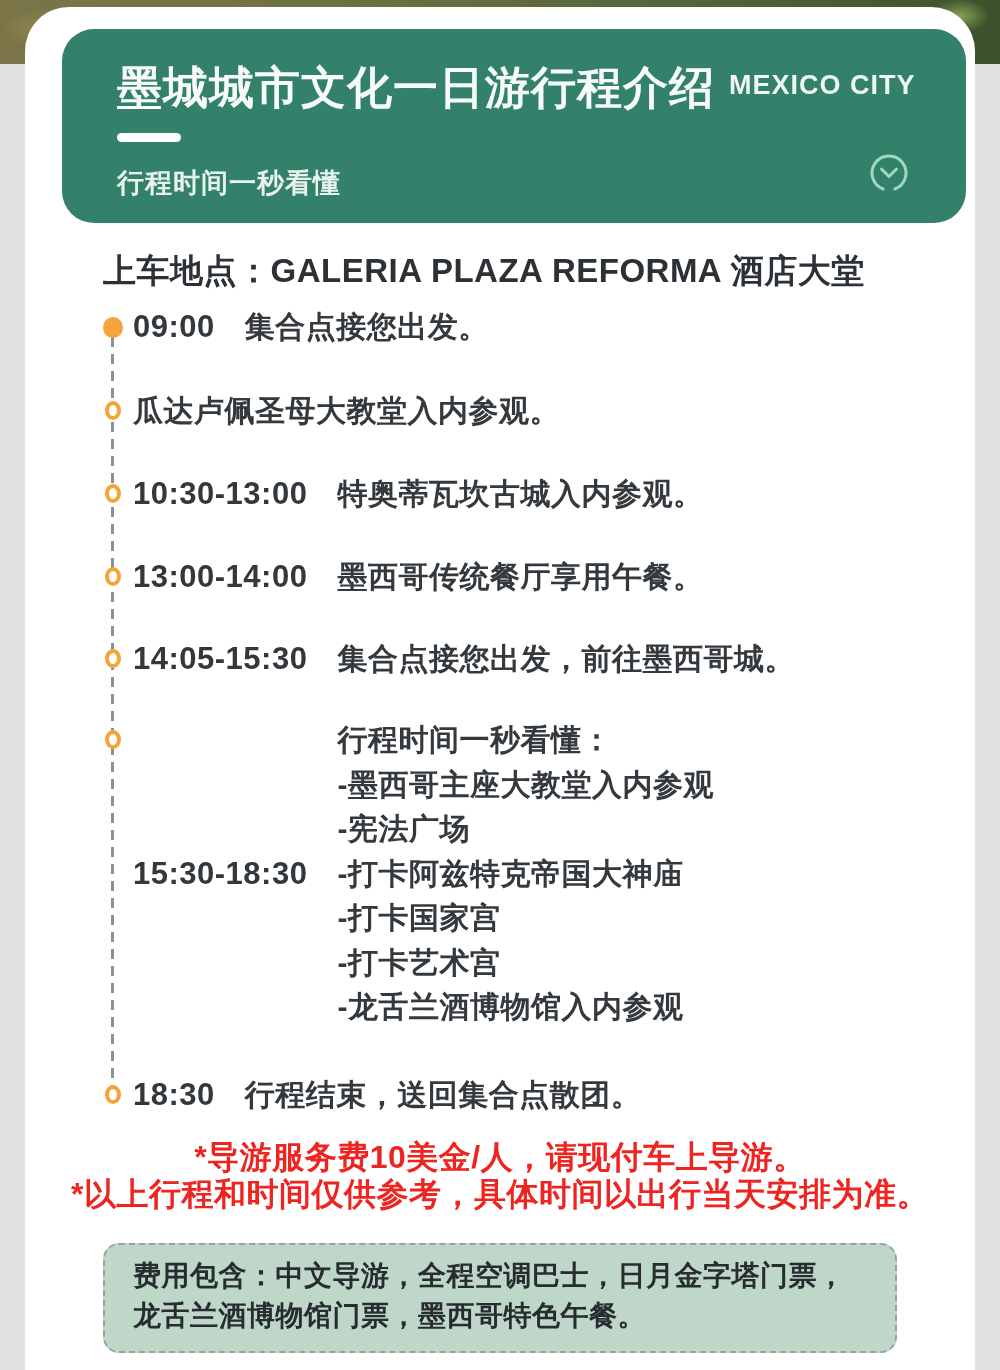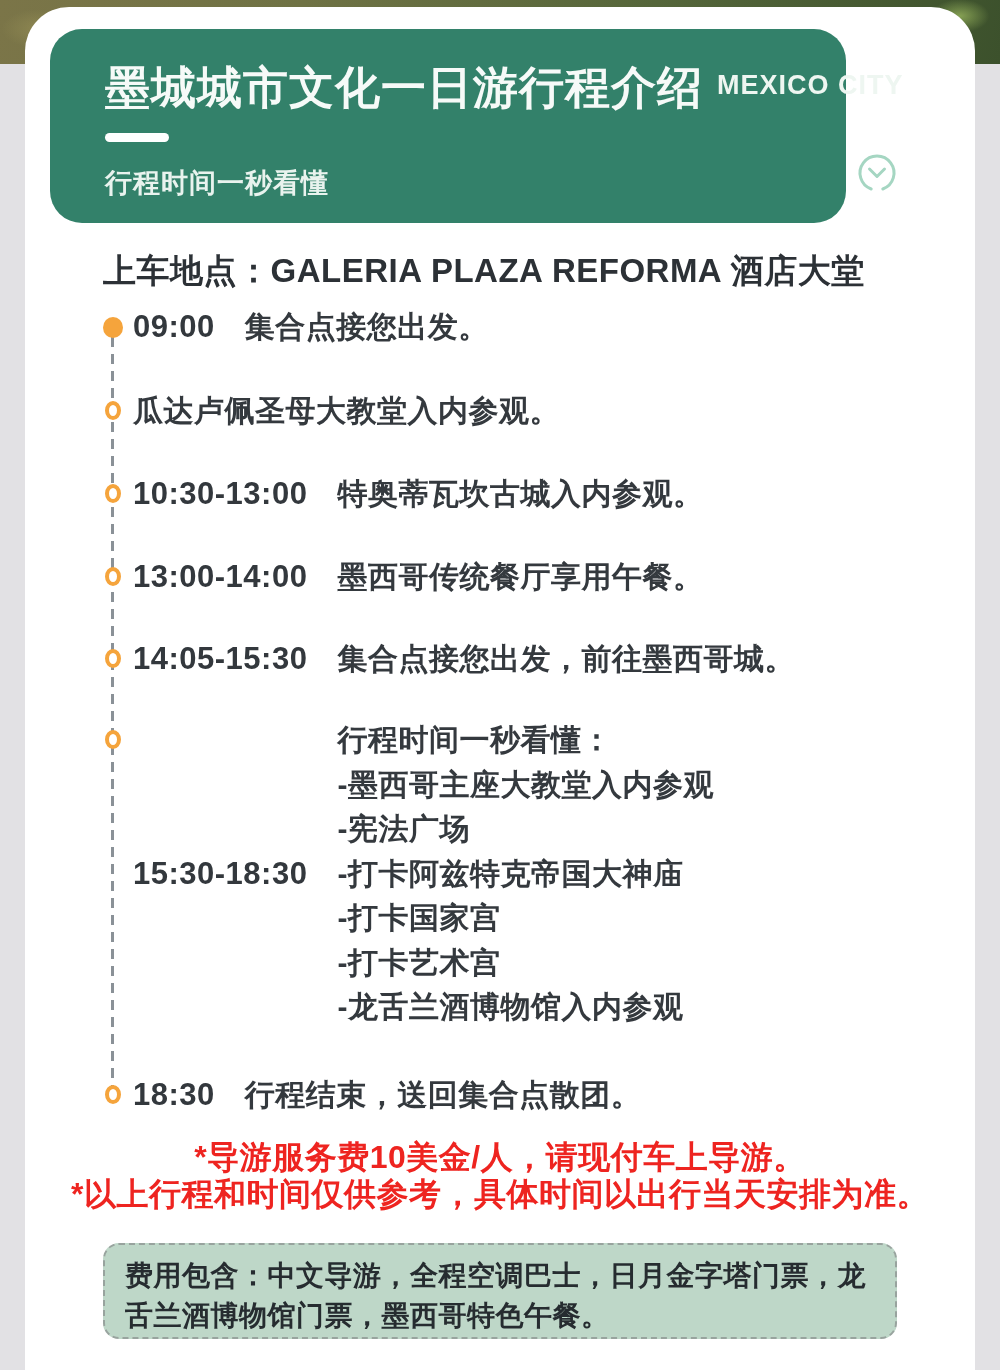--- a/index.html
+++ b/index.html
@@ -16,21 +16,21 @@
       radial-gradient(42px 24px at 96% 25%, rgba(150,178,92,.8), transparent 70%),
       radial-gradient(55px 28px at 4% 45%, rgba(146,139,84,.8), transparent 70%),
       linear-gradient(100deg,#7b7548,#6f7244 30%,#55663a 65%,#3c512c 100%);
   }
   .card{
     position:absolute;left:25px;top:7px;width:950px;height:1363px;
     background:#ffffff;border-radius:44px 44px 0 0;
   }
   
   .header{
-    position:absolute;left:25px;top:22px;width:796px;height:194px;
+    position:absolute;left:37px;top:22px;width:904px;height:194px;
     background:var(--header_green,#33816a);border-radius:32px;
   }
   .title{
     position:absolute;left:55px;top:33px;margin:0;
     font-size:45px;line-height:52px;font-weight:700;color:#f6faf8;letter-spacing:1px;
     white-space:nowrap;
   }
   .title-en{
     position:absolute;left:667px;top:41px;
     font-size:27px;font-weight:700;color:#eef6f1;letter-spacing:1px;white-space:nowrap;
@@ -65,24 +65,24 @@
   .r6{top:711px}.r7{top:1067px}
   .r6 .desc{line-height:44.5px;}
   .r6 .desc div{white-space:nowrap;}
   
   .notes{
     position:absolute;left:0;right:0;top:1132px;text-align:center;
     font-size:32px;line-height:37px;font-weight:700;color:var(--note_red,#ee2420);letter-spacing:.5px;
   }
   
   .fee-box{
-    position:absolute;left:78px;top:1236px;width:794px;height:96px;box-sizing:border-box;
+    position:absolute;left:78px;top:1236px;width:794px;height:110px;box-sizing:border-box;
     background:var(--fee_box_green,#bed7c8);
     border:2px dashed #98a39e;border-radius:16px;
-    padding:11px 20px;
+    padding:11px 28px;
   }
   .fee-box p{
     margin:0;font-size:28px;line-height:40px;font-weight:700;color:#262c30;letter-spacing:.5px;
   }
 </style>
 </head>
 <body>
 
 <div class="photo-strip"></div>
 

